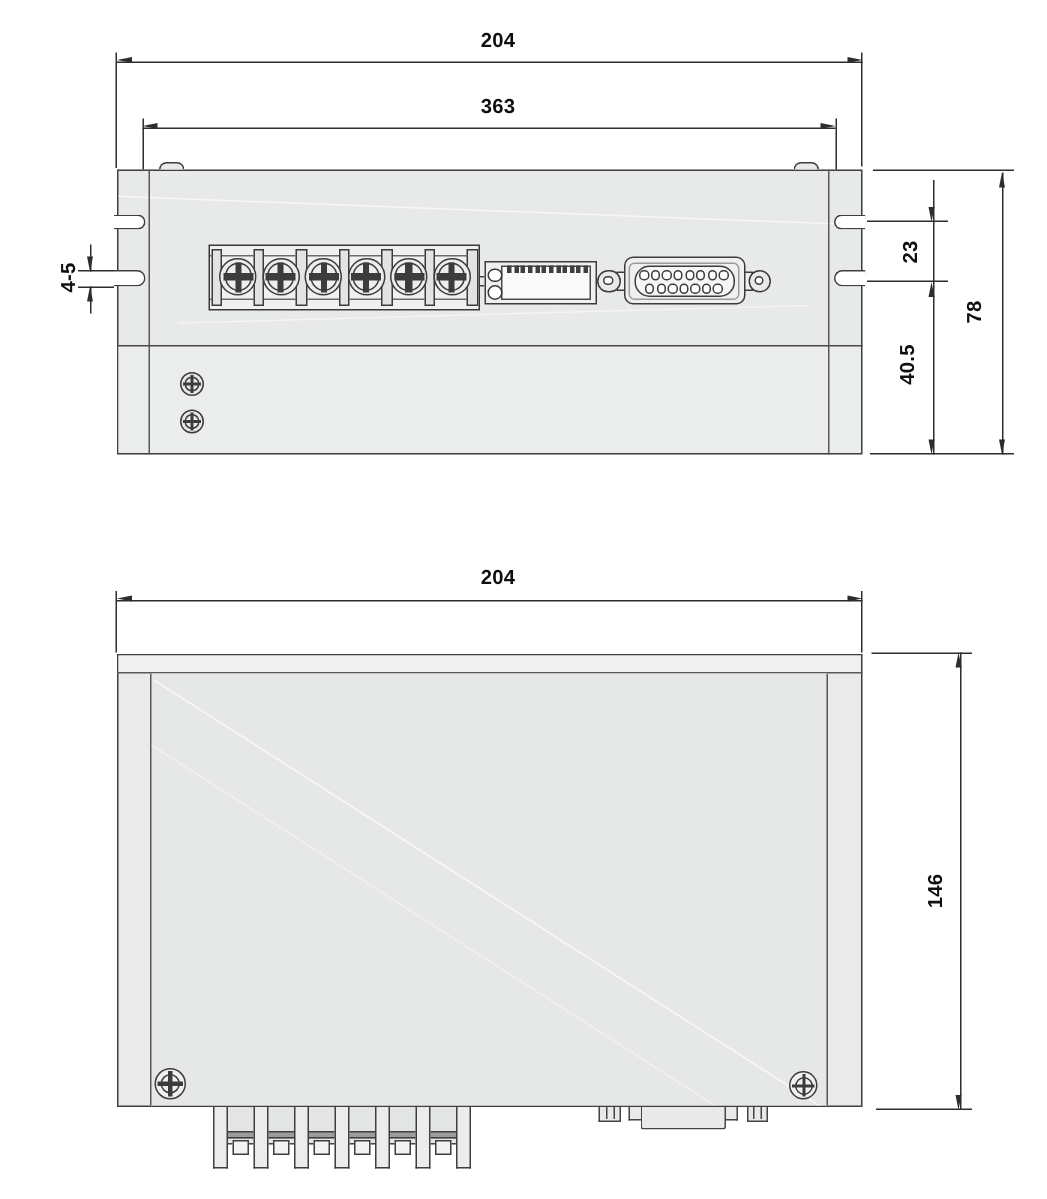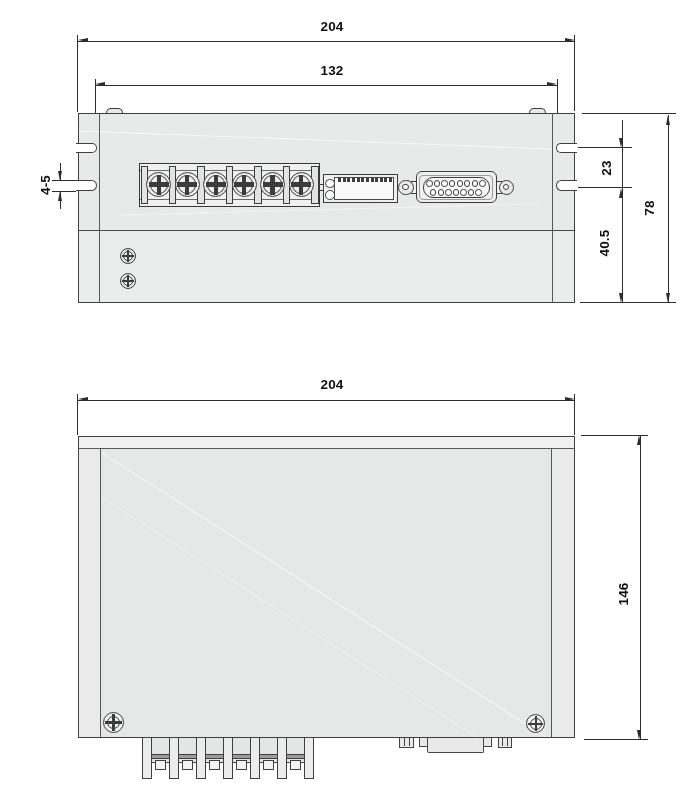--- a/index.html
+++ b/index.html
@@ -31,21 +31,21 @@
 
   <div class="abs" style="left:0;top:0;width:698px;height:360px;">
 
     <div class="dim" style="left:310px;top:19px;width:44px;">204</div>
     <div class="ln" style="left:77.5px;top:40.9px;width:497px;height:1.1px;"></div>
     <div class="ah l" style="left:77.5px;top:38.3px;"></div>
     <div class="ah r" style="left:564.5px;top:38.3px;"></div>
     <div class="ln" style="left:77.2px;top:35px;width:1px;height:77px;"></div>
     <div class="ln" style="left:574px;top:35px;width:1px;height:76px;"></div>
 
-    <div class="dim" style="left:310px;top:63px;width:44px;">132</div>
+    <div class="dim" style="left:310px;top:63px;width:44px;">363</div>
     <div class="ln" style="left:95px;top:85px;width:462px;height:1.1px;"></div>
     <div class="ah l" style="left:95px;top:82.4px;"></div>
     <div class="ah r" style="left:547px;top:82.4px;"></div>
     <div class="ln" style="left:94.6px;top:79px;width:1px;height:63px;"></div>
     <div class="ln" style="left:556.6px;top:79px;width:1px;height:63px;"></div>
 
     <div class="ol" style="left:77.5px;top:112.8px;width:497px;height:190.4px;background:#e8e9e9;overflow:hidden;">
       <div class="streak" style="left:-10px;top:26px;width:520px;height:1.2px;background:rgba(255,255,255,.65);transform:rotate(2.2deg);"></div>
       <div class="streak" style="left:40px;top:95px;width:420px;height:1px;background:rgba(255,255,255,.5);transform:rotate(-1.6deg);"></div>
       <div class="streak" style="left:10px;top:160px;width:480px;height:1.2px;background:rgba(255,255,255,.6);transform:rotate(1.4deg);"></div>

